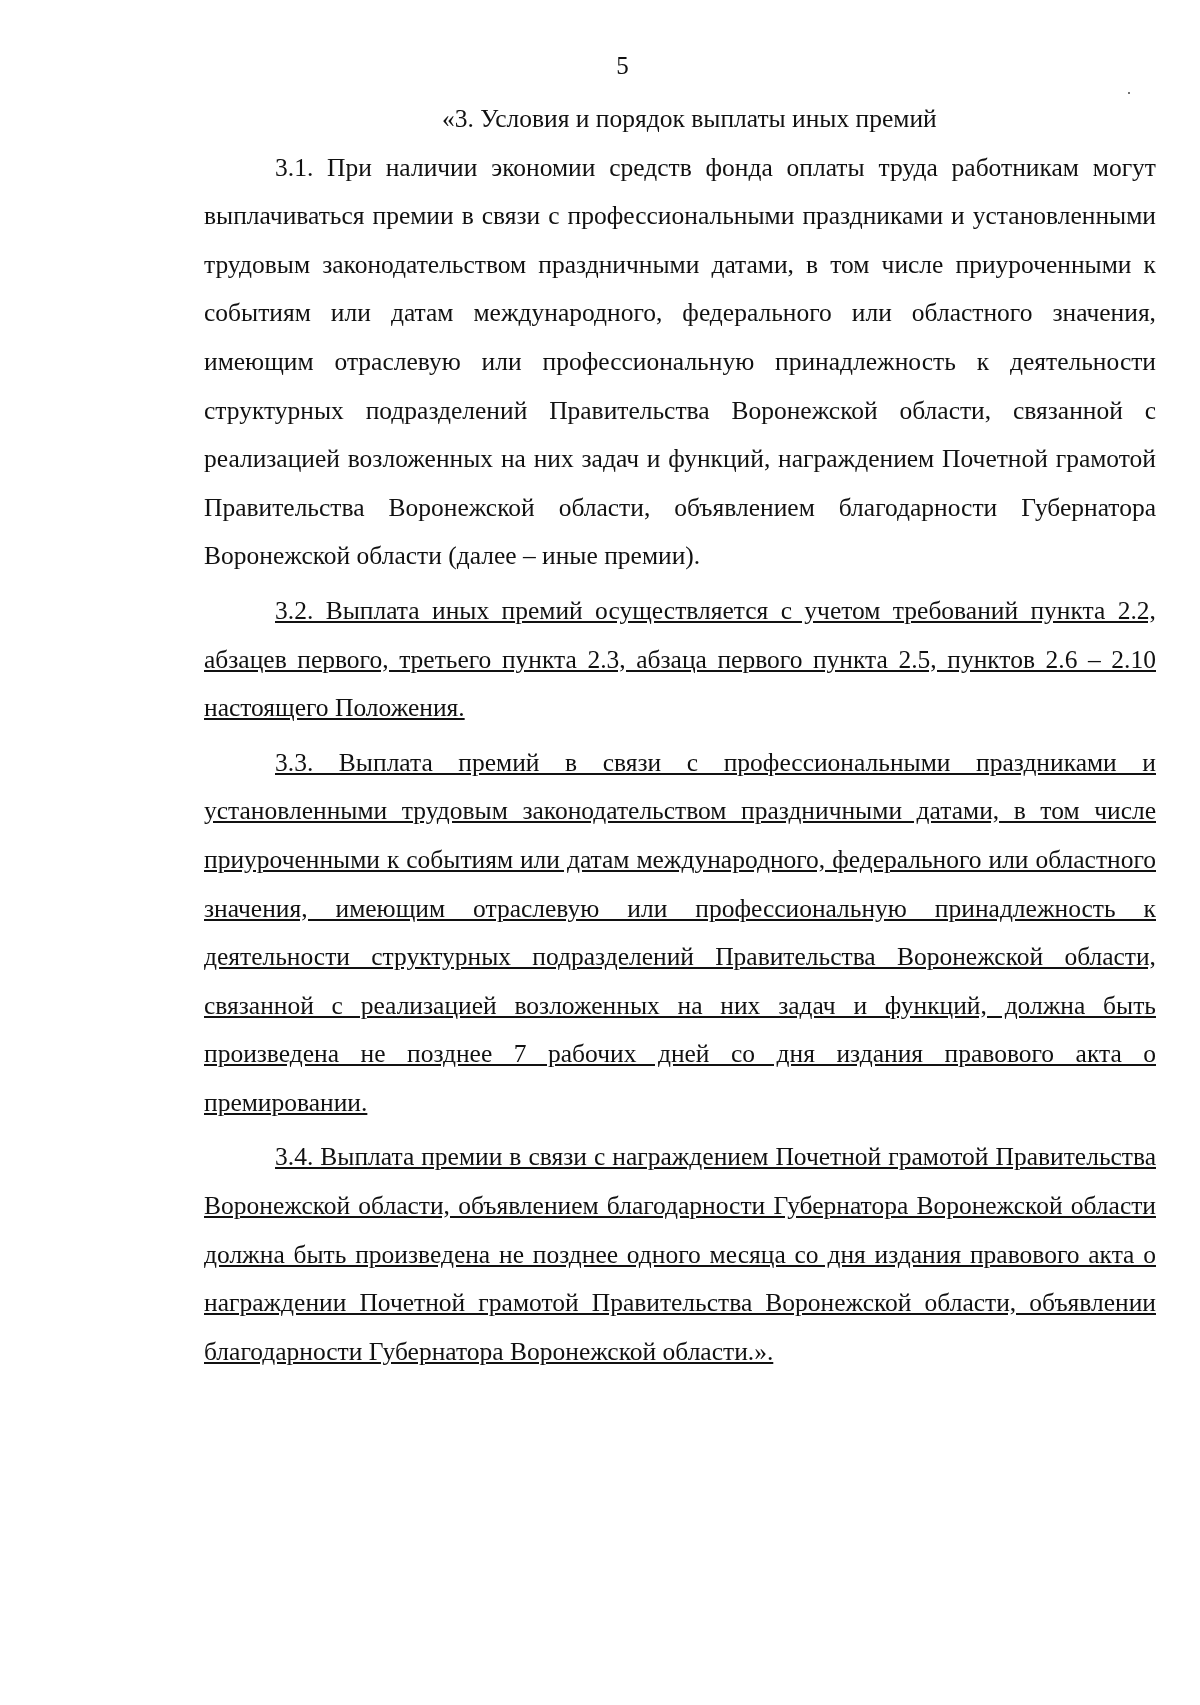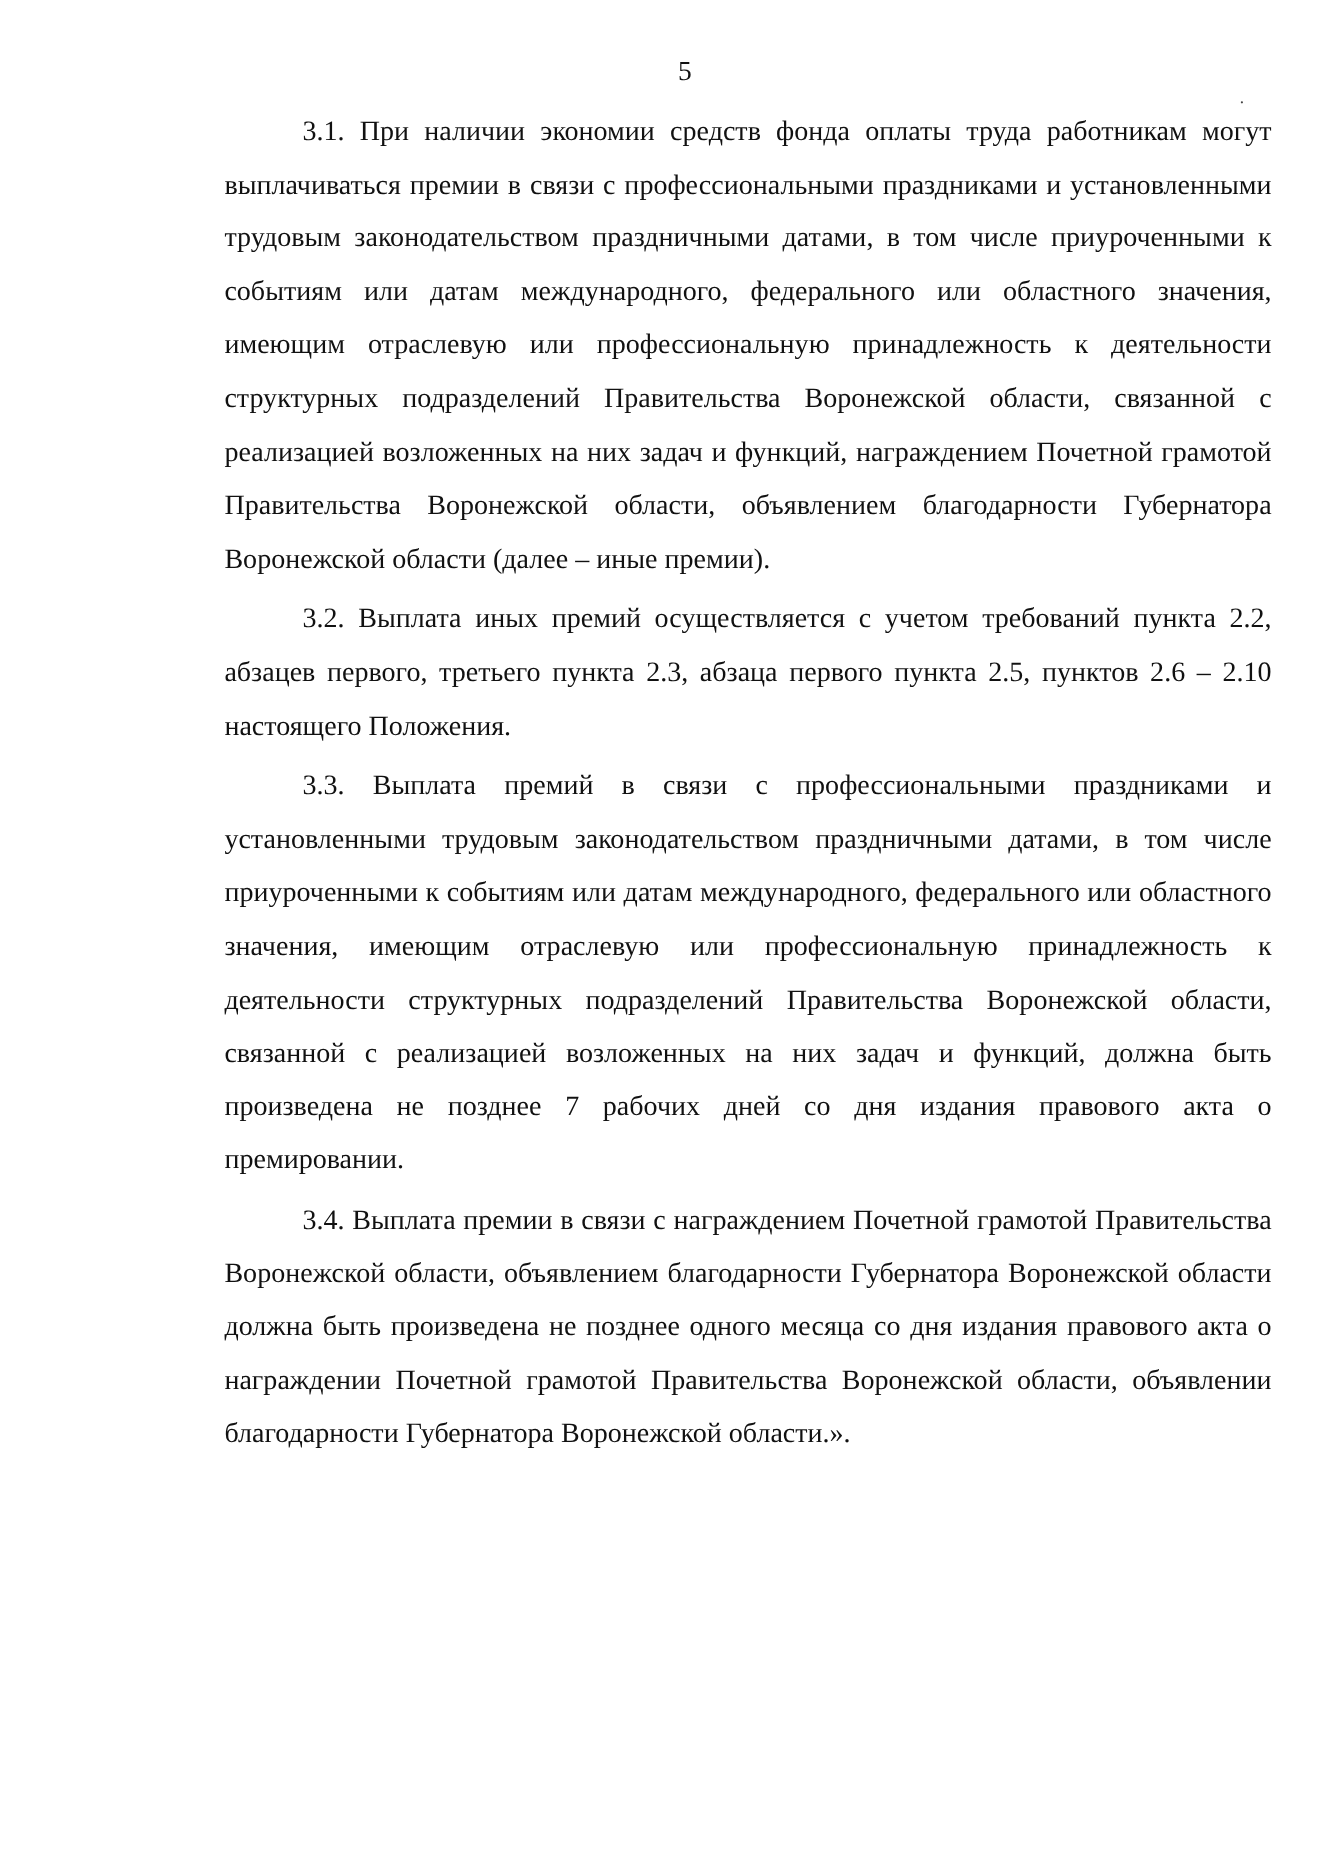--- a/index.html
+++ b/index.html
@@ -14,28 +14,29 @@
       font-size:25px;
     }
     .dot { position:absolute; left:1128px; top:92px; width:2px; height:2px; background:#444; border-radius:1px; }
     .body-text {
       position:absolute; left:204px; width:952px; top:95px;
       line-height:48.6px;
     }
     .para { margin:0; text-align:justify; text-align-last:left; }
     .indent { text-indent:71px; }
     .heading { padding-left:238px; }
-    .gap-big { margin-top:6px; }
+    .gap-big { margin-top:6px;text-decoration:underline; }
   </style>
 </head>
 <body>
 
 <div class="page">
   <div class="page-number">5</div>
   <div class="dot"></div>
 
   <div class="body-text">
+    <p class="para heading">«3. Условия и порядок выплаты иных премий</p>
     <p class="para indent">3.1. При наличии экономии средств фонда оплаты труда работникам могут выплачиваться премии в связи с профессиональными праздниками и установленными трудовым законодательством праздничными датами, в том числе приуроченными к событиям или датам международного, федерального или областного значения, имеющим отраслевую или профессиональную принадлежность к деятельности структурных подразделений Правительства Воронежской области, связанной с реализацией возложенных на них задач и функций, награждением Почетной грамотой Правительства Воронежской области, объявлением благодарности Губернатора Воронежской области (далее – иные премии).</p>
     <p class="para indent gap-big">3.2. Выплата иных премий осуществляется с учетом требований пункта 2.2, абзацев первого, третьего пункта 2.3, абзаца первого пункта 2.5, пунктов 2.6 – 2.10 настоящего Положения.</p>
     <p class="para indent gap-big">3.3. Выплата премий в связи с профессиональными праздниками и установленными трудовым законодательством праздничными датами, в том числе приуроченными к событиям или датам международного, федерального или областного значения, имеющим отраслевую или профессиональную принадлежность к деятельности структурных подразделений Правительства Воронежской области, связанной с реализацией возложенных на них задач и функций, должна быть произведена не позднее 7 рабочих дней со дня издания правового акта о премировании.</p>
     <p class="para indent gap-big">3.4. Выплата премии в связи с награждением Почетной грамотой Правительства Воронежской области, объявлением благодарности Губернатора Воронежской области должна быть произведена не позднее одного месяца со дня издания правового акта о награждении Почетной грамотой Правительства Воронежской области, объявлении благодарности Губернатора Воронежской области.».</p>
   </div>
 </div>
 
 </body></html>

